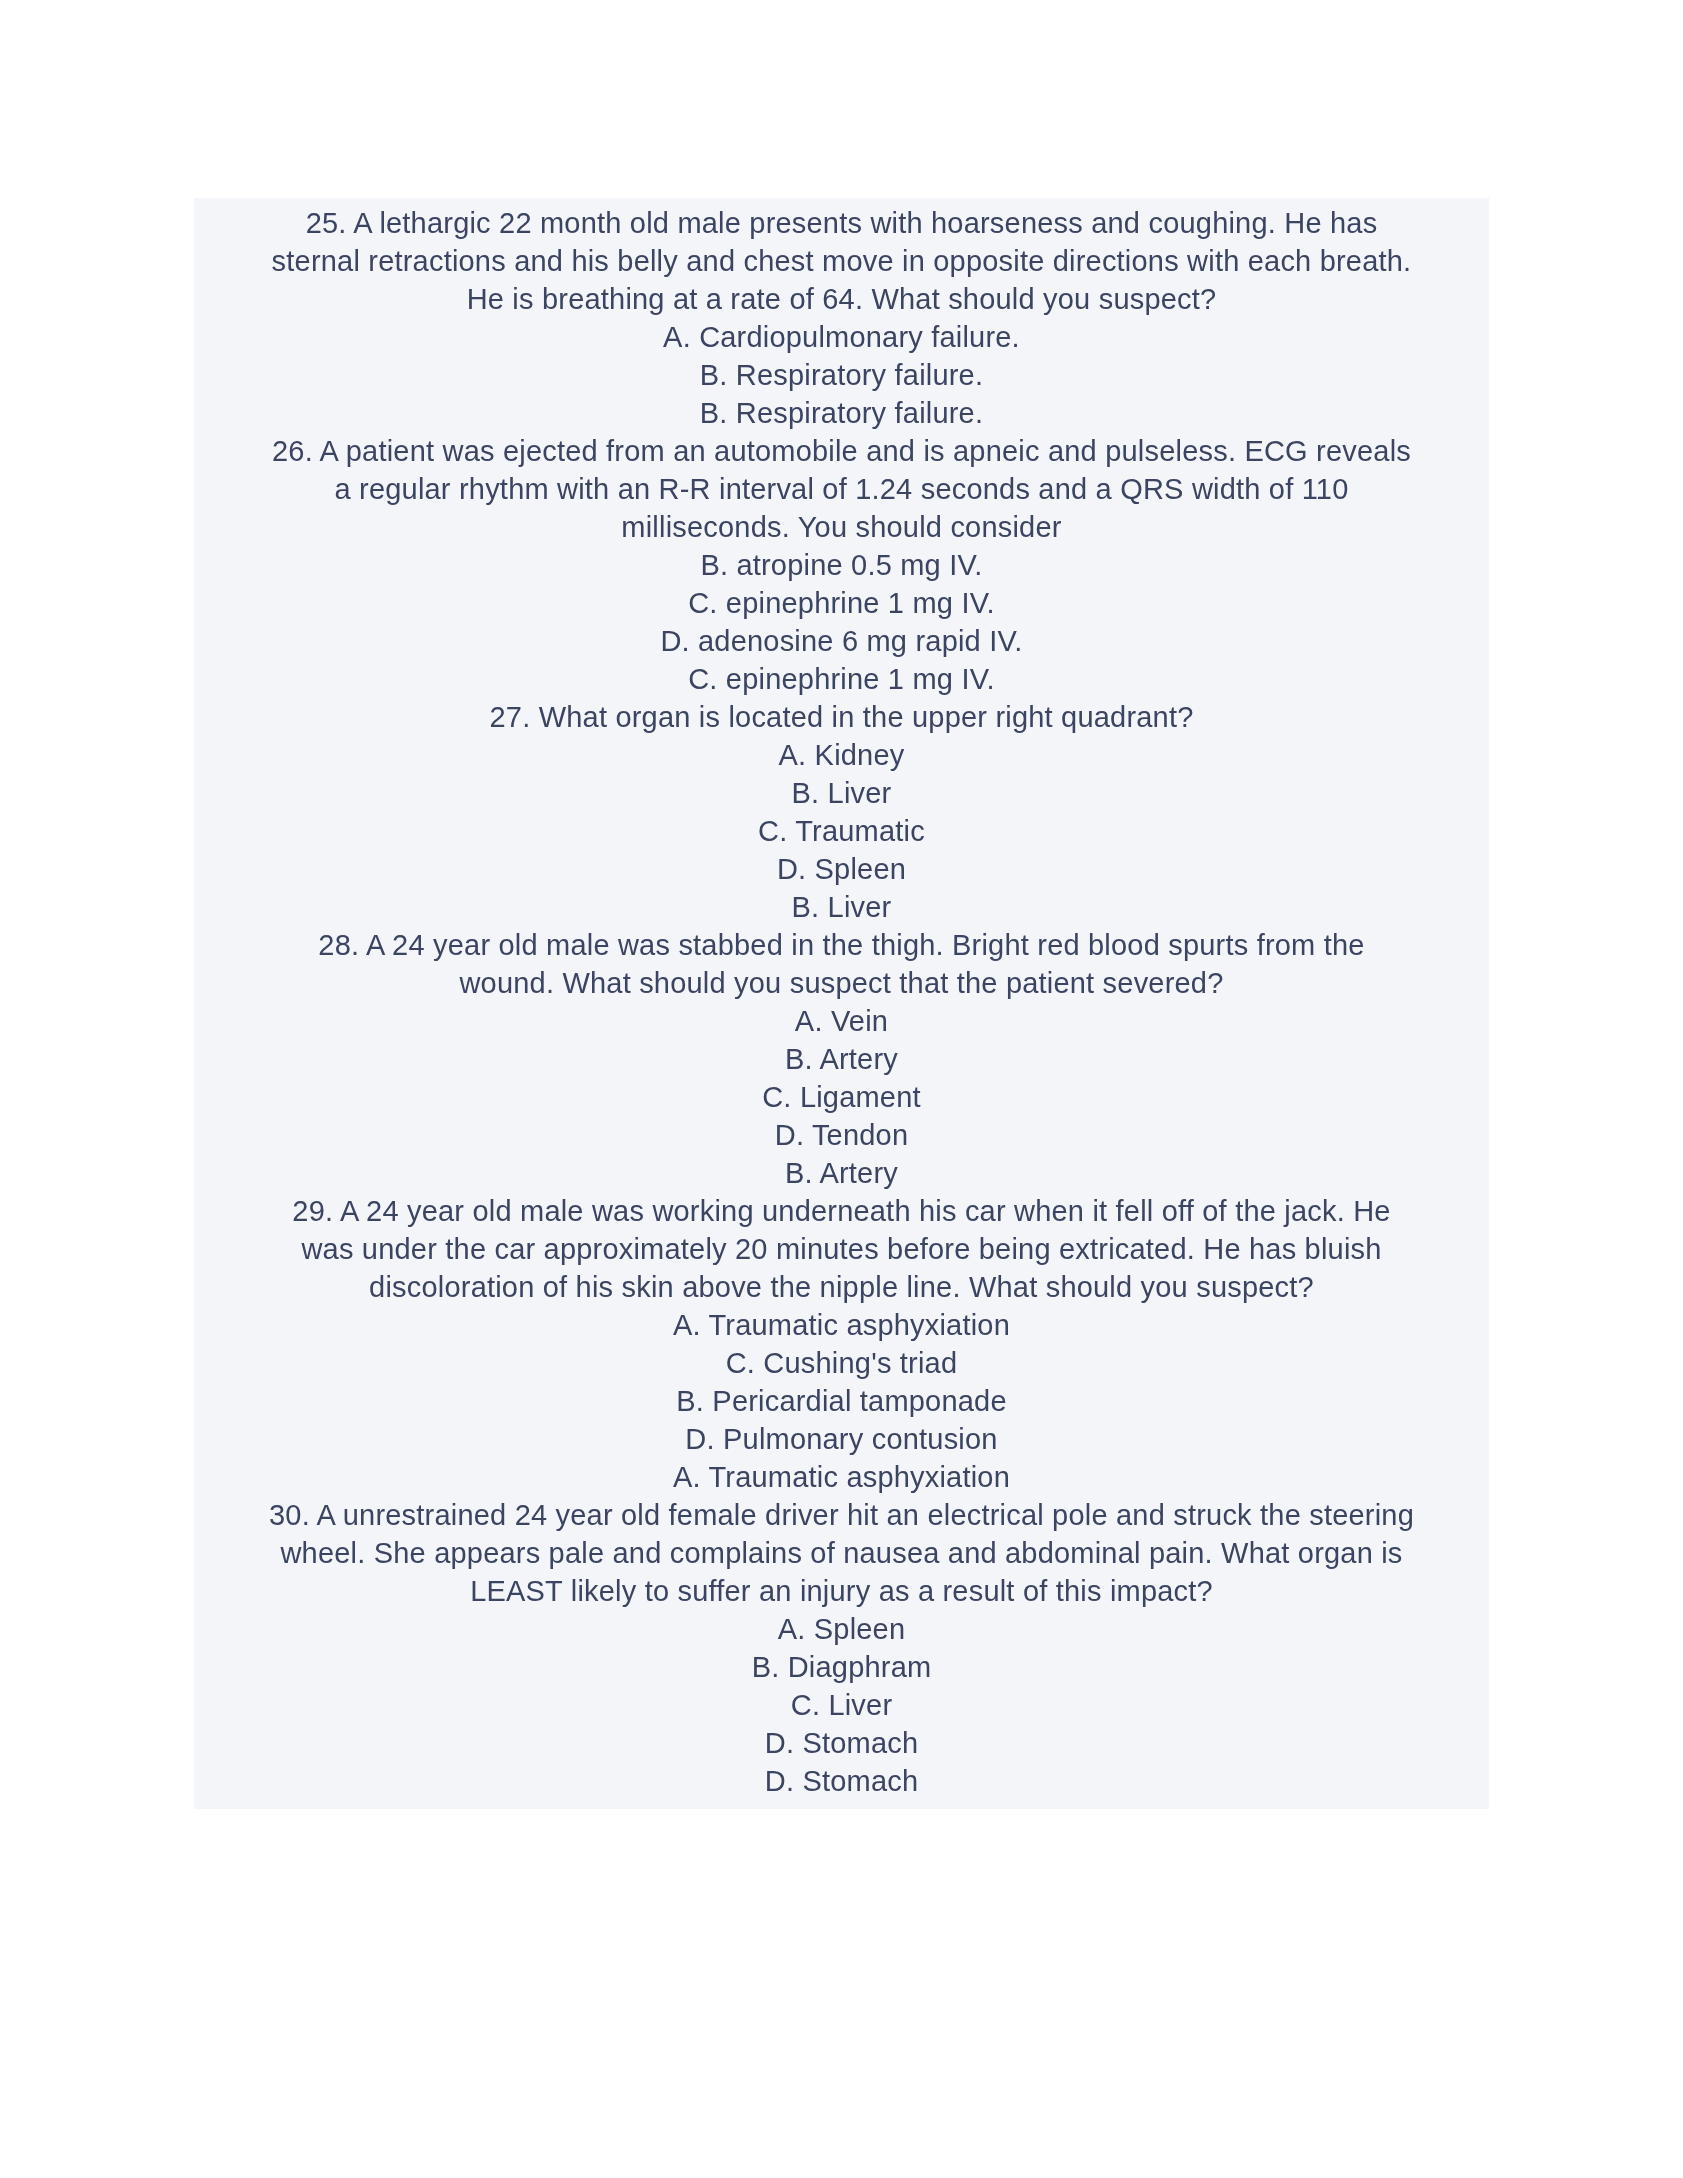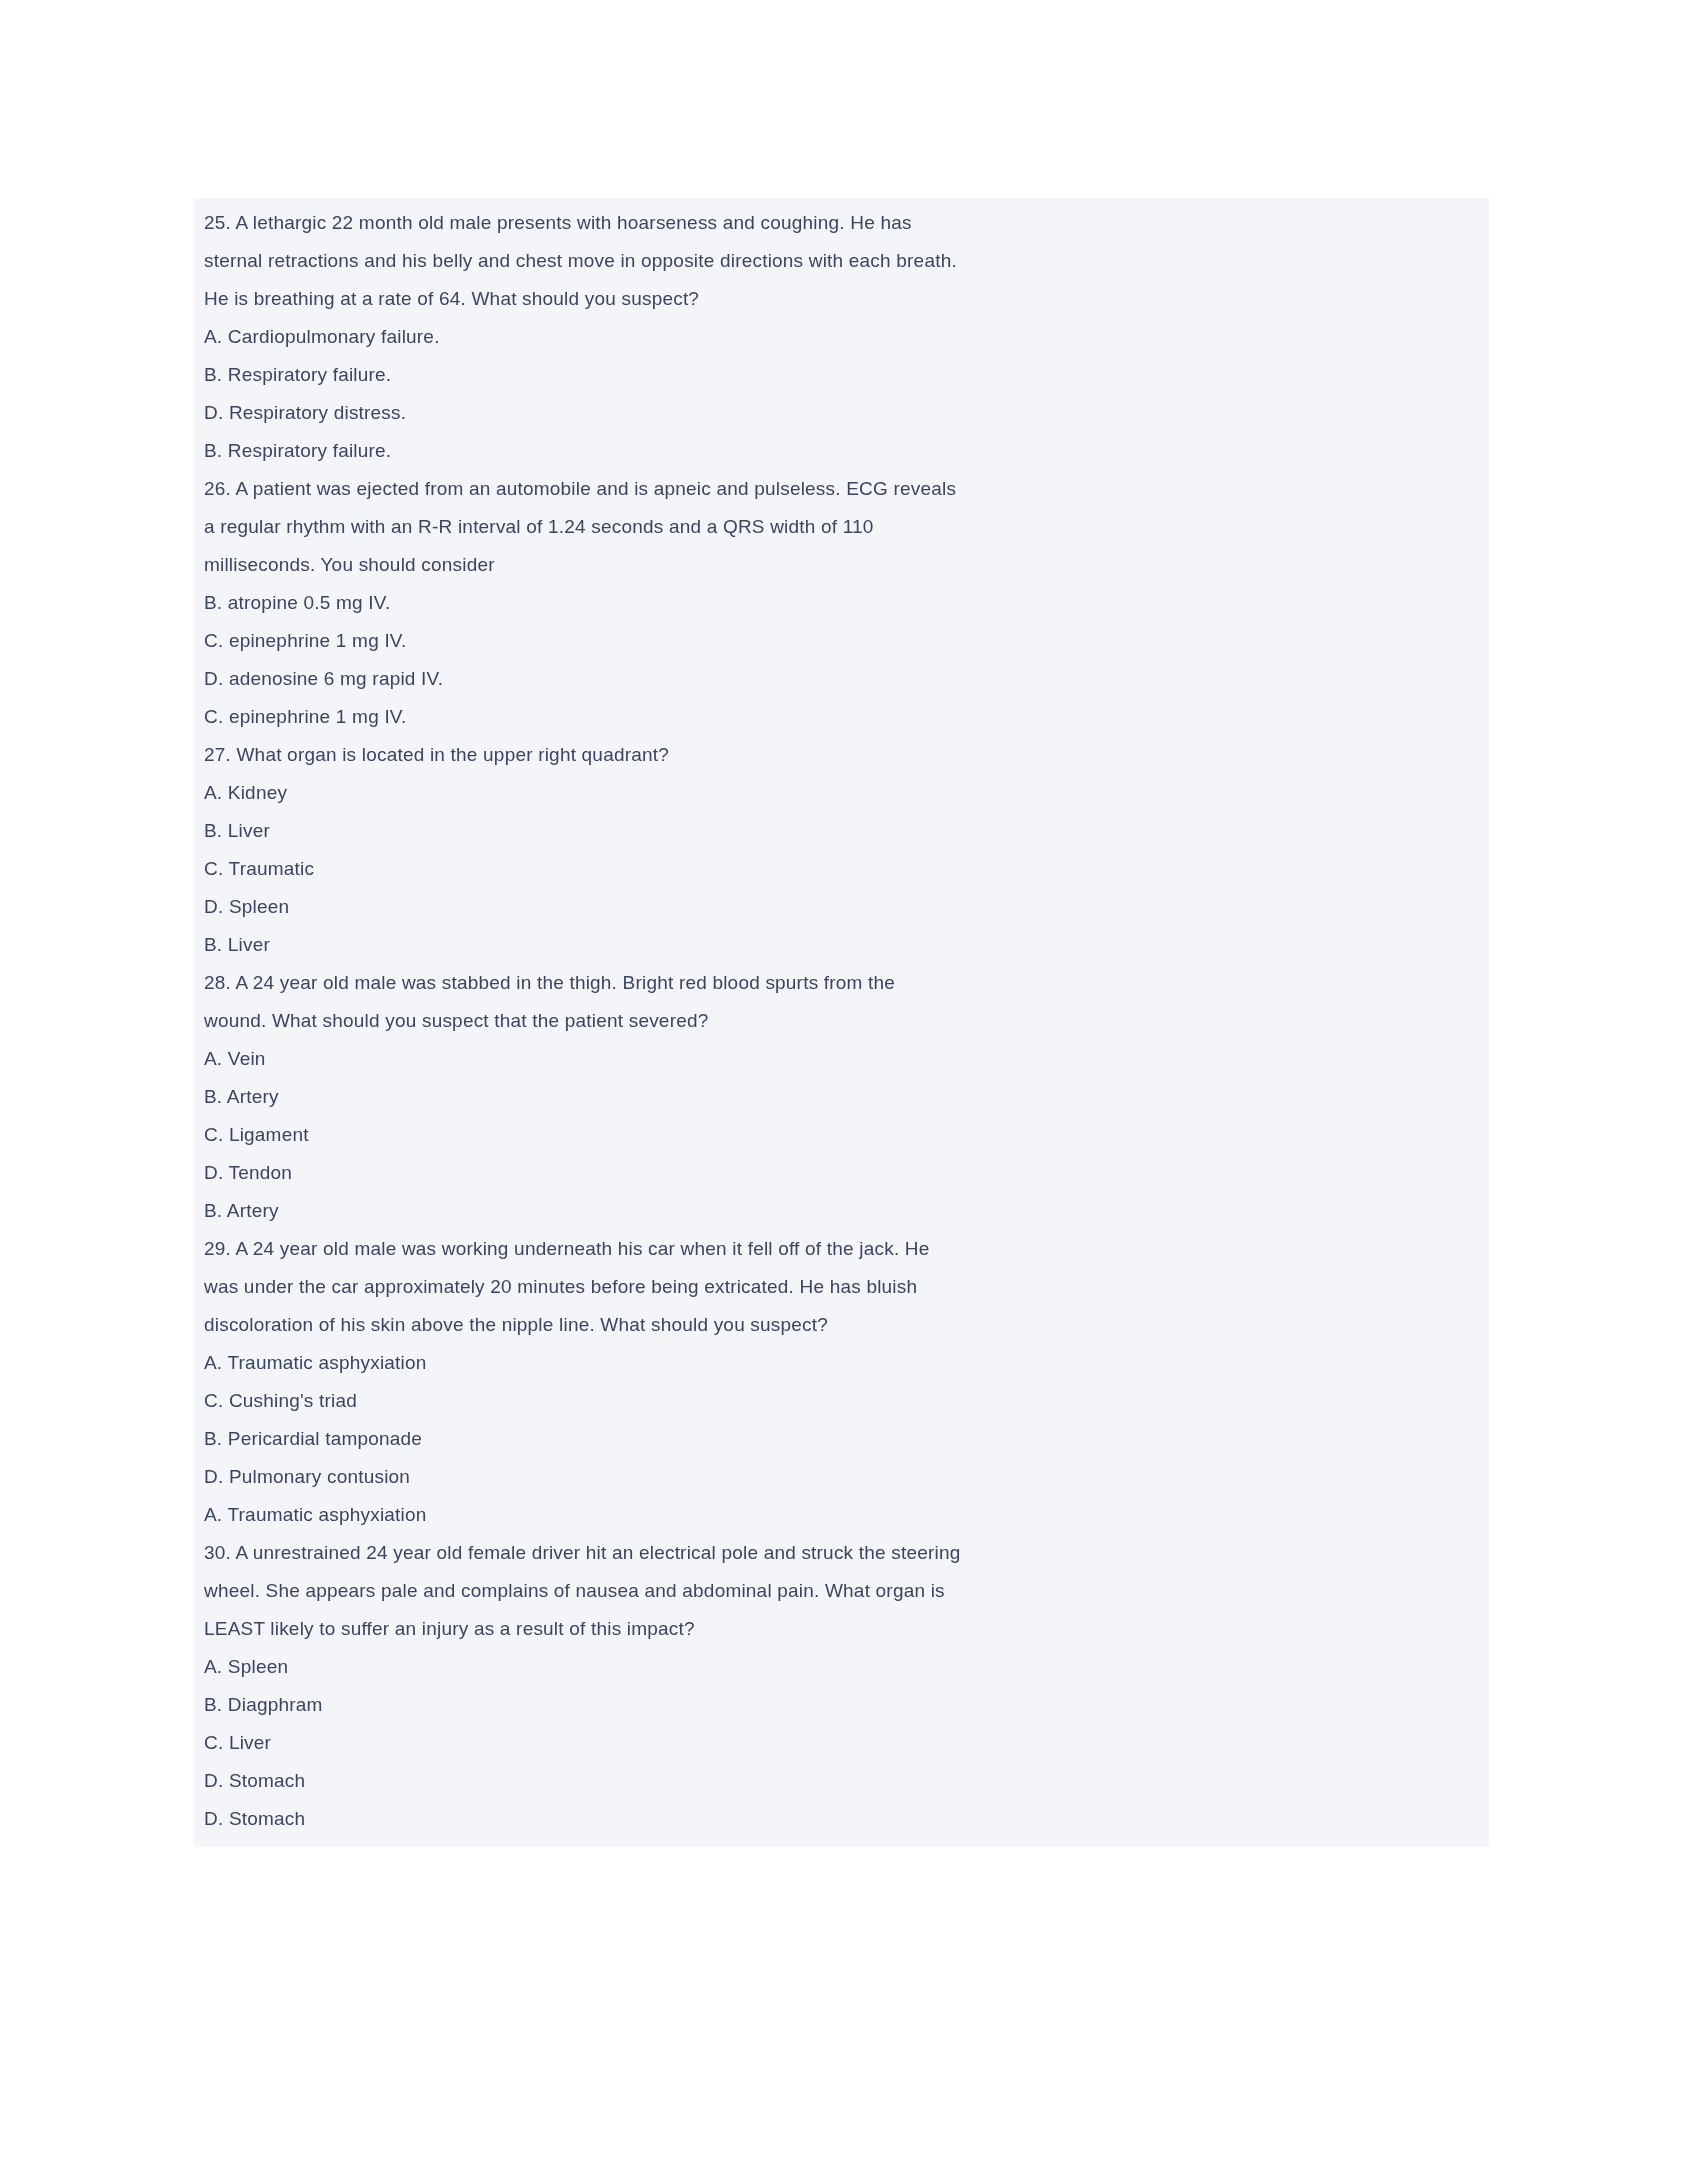--- a/index.html
+++ b/index.html
@@ -15,39 +15,39 @@
   }
   .card {
     position: absolute;
     left: 194px;
     top: 198px;
     width: 1275px;
     padding: 6px 10px 9px 10px;
     background: var(--card-bg, #f4f5f9);
   }
   .line {
-    font-size: 19px;
+    font-size: 29px;
     line-height: 38px;
     color: var(--text-color, #3b4461);
     white-space: pre;
     letter-spacing: 0.2px;
+    text-align: center;
   }
 </style>
 </head>
 <body>
 
 <div class="card">
 
   <div>
     <div class="line">25. A lethargic 22 month old male presents with hoarseness and coughing. He has</div>
     <div class="line">sternal retractions and his belly and chest move in opposite directions with each breath.</div>
     <div class="line">He is breathing at a rate of 64. What should you suspect?</div>
     <div class="line">A. Cardiopulmonary failure.</div>
     <div class="line">B. Respiratory failure.</div>
-    <div class="line">D. Respiratory distress.</div>
     <div class="line">B. Respiratory failure.</div>
   </div>
 
   <div>
     <div class="line">26. A patient was ejected from an automobile and is apneic and pulseless. ECG reveals</div>
     <div class="line">a regular rhythm with an R-R interval of 1.24 seconds and a QRS width of 110</div>
     <div class="line">milliseconds. You should consider</div>
     <div class="line">B. atropine 0.5 mg IV.</div>
     <div class="line">C. epinephrine 1 mg IV.</div>
     <div class="line">D. adenosine 6 mg rapid IV.</div>

